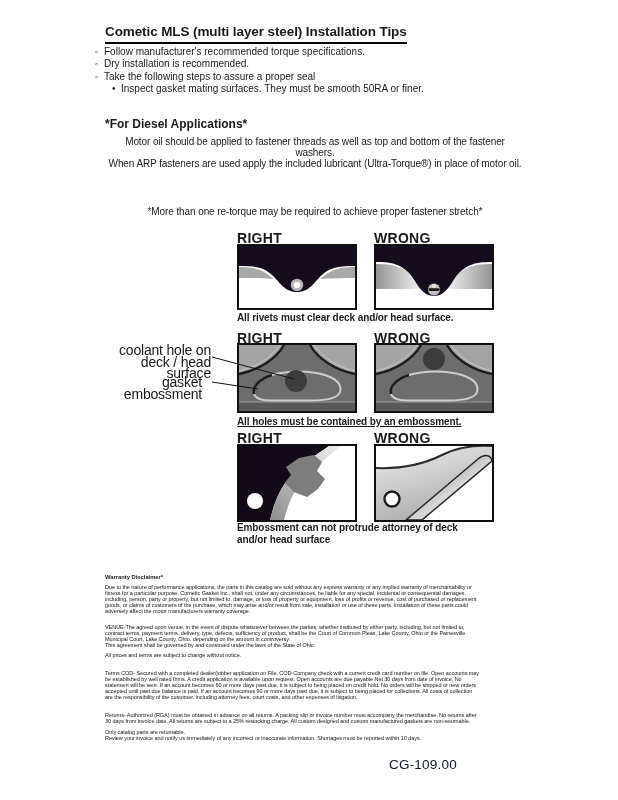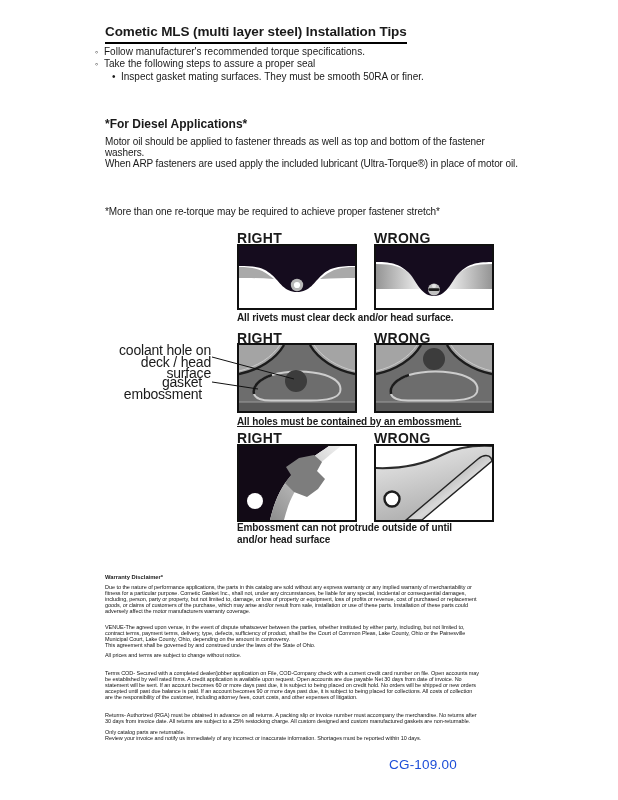--- a/index.html
+++ b/index.html
@@ -11,49 +11,50 @@
   .title{
     left:105px;top:24px;font-size:13.5px;font-weight:bold;letter-spacing:-0.1px;
     border-bottom:2px solid #000;padding-bottom:3px;white-space:nowrap;
   }
   .tips{left:95px;top:46px;width:460px;font-size:10px;line-height:12.4px;}
   .tip-line{white-space:nowrap;}
   .tip-line .marker{display:inline-block;width:9px;font-size:9px;}
   .tip-line.sub{padding-left:17px;}
   .tip-line.sub .marker{font-size:10px;}
   .diesel-heading{left:105px;top:117px;font-size:12px;font-weight:bold;white-space:nowrap;}
-  .body-par{left:105px;width:420px;font-size:10px;line-height:11.2px;white-space:pre-line;letter-spacing:-0.1px;}
+  .body-par{left:105px;width:420px;font-size:10px;line-height:11.2px;white-space:pre-line;letter-spacing:-0.1px;text-align:center;}
   .p1{top:136px;}
   .p2{top:165px;}
   .note{top:206px;}
   .col-label{width:120px;text-align:left;font-size:14px;font-weight:bold;letter-spacing:0.3px;}
   .panel{width:120px;box-sizing:border-box;border:2px solid #101010;background:#fff;}
   .panel svg{display:block;}
   .caption{font-size:10px;font-weight:bold;letter-spacing:-0.1px;white-space:pre-line;line-height:11.5px;}
   .callout-label{font-size:14px;line-height:11.5px;text-align:right;width:100px;letter-spacing:-0.2px;white-space:pre-line;}
   .callout-lines{pointer-events:none;}
   .disc{left:105px;width:412px;font-size:5.5px;line-height:5.95px;letter-spacing:-0.05px;white-space:pre-line;color:#141414;}
   .disc-heading{left:105px;top:574px;font-size:5.8px;font-weight:bold;}
   .d1{top:585px;}
   .d2{top:625px;}
   .d3{top:653px;}
   .d4{top:671px;}
   .d5{top:713px;}
   .d6{top:730px;}
-  .footer-code{left:389px;top:757px;font-size:13.5px;letter-spacing:0.2px;color:#1d4ed8;}
+  .footer-code{left:389px;top:757px;font-size:13.5px;letter-spacing:0.2px;color:#0f172a;}
 </style>
 </head>
 <body>
 
 <div class="page">
 
   <div class="abs title">Cometic MLS (multi layer steel) Installation Tips</div>
 
   <div class="abs tips">
     <div class="tip-line"><span class="marker">◦</span><span>Follow manufacturer's recommended torque specifications.</span></div>
+    <div class="tip-line"><span class="marker">◦</span><span>Dry installation is recommended.</span></div>
     <div class="tip-line"><span class="marker">◦</span><span>Take the following steps to assure a proper seal</span></div>
     <div class="tip-line sub"><span class="marker">•</span><span>Inspect gasket mating surfaces.  They must be smooth 50RA or finer.</span></div>
   </div>
 
   <div class="abs diesel-heading">*For Diesel Applications*</div>
   <div class="abs body-par p1">Motor oil should be applied to fastener threads as well as top and bottom of the fastener washers.
 When ARP fasteners are used apply the included lubricant (Ultra-Torque®) in place of motor oil.</div>
   <div class="abs body-par note">*More than one re-torque may be required to achieve proper fastener stretch*</div>
 
   <div class="abs col-label" style="left:237px;top:230px;">RIGHT</div>
@@ -177,21 +178,21 @@
       </defs>
       <rect width="116" height="74" fill="#ffffff"></rect>
       <path d="M0,22 C26,23 46,19 66,9 C82,1 98,-1 116,0 V12 L42,74 H0 Z" fill="url(#g4)"></path>
       <path d="M0,22 C26,23 46,19 66,9 C82,1 98,-1 116,0" stroke="#2b2b2b" stroke-width="2" fill="none"></path>
       <path d="M52,74 L116,22 V74 Z" fill="#ffffff"></path>
       <path d="M30,74 L102,13 C108,8 113,9 115,12 L116,15 L46,74 Z" fill="url(#g5)" stroke="#222222" stroke-width="1.4"></path>
       <circle cx="16" cy="53" r="7.5" fill="#ffffff" stroke="#1d1d1d" stroke-width="2.4"></circle>
     </svg>
   </div>
 
-  <div class="abs caption" style="left:237px;top:522px;width:230px;">Embossment can not protrude outside of until
+  <div class="abs caption" style="left:237px;top:522px;width:230px;">Embossment can not protrude attorney of deck
 and/or head surface</div>
 
   <div class="abs disc-heading">Warranty Disclaimer*</div>
   <div class="abs disc d1">Due to the nature of performance applications, the parts in this catalog are sold without any express warranty or any implied warranty of merchantability or
 fitness for a particular purpose.  Cometic Gasket Inc., shall not, under any circumstances, be liable for any special, incidental or consequential damages,
 including, person, party or property, but not limited to, damage, or loss of property or equipment, loss of profits or revenue, cost of purchased or replacement
 goods, or claims of customers of the purchase, which may arise and/or result from sale, installation or use of these parts.  Installation of these parts could
 adversely affect the motor manufacturers warranty coverage.</div>
   <div class="abs disc d2">VENUE-The agreed upon venue, in the event of dispute whatsoever between the parties, whether instituted by either party, including, but not limited to,
 contract terms, payment terms, delivery, type, defects, sufficiency of product, shall be the Court of Common Pleas, Lake County, Ohio or the Painesville

